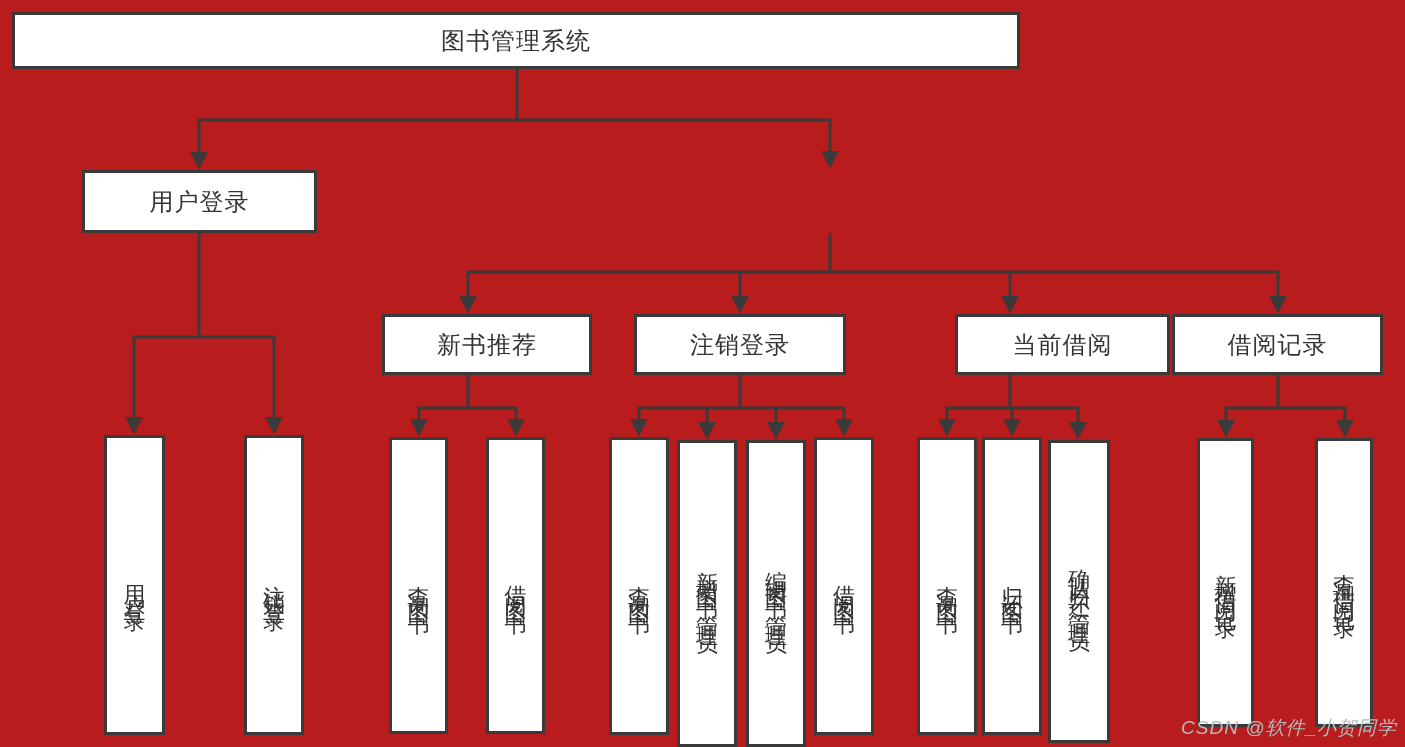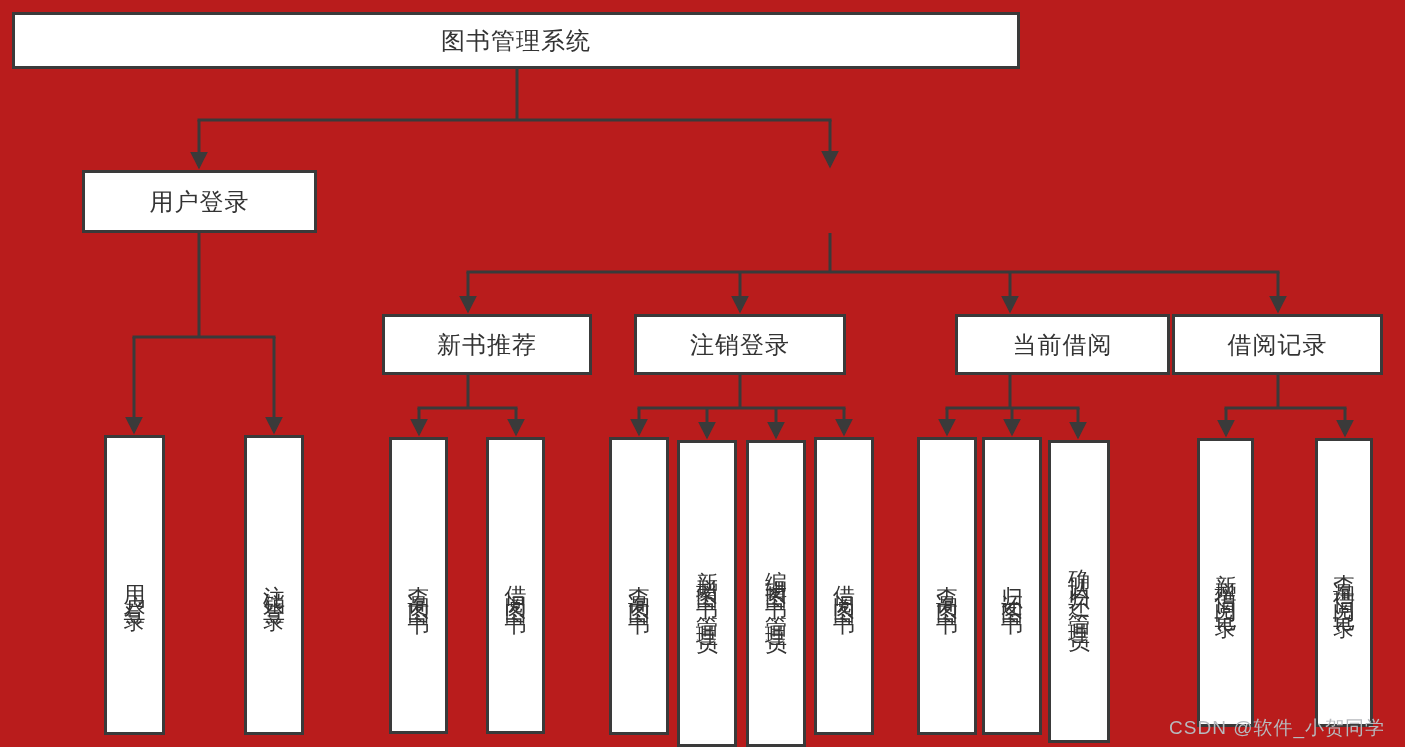--- a/index.html
+++ b/index.html
@@ -62,26 +62,27 @@
   .l-bb-edit    {left:746px; top:440px; width:60px; height:307px;}
   .l-bb-borrow  {left:814px; top:437px; width:60px; height:298px;}
   .l-cb-query   {left:917px; top:437px; width:60px; height:298px;}
   .l-cb-return  {left:982px; top:437px; width:60px; height:298px;}
   .l-cb-confirm {left:1048px;top:440px; width:62px; height:303px;}
   .l-br-add     {left:1197px;top:438px; width:57px; height:289px;}
   .l-br-query   {left:1315px;top:438px; width:58px; height:289px;}
 
   #watermark{
     position:absolute;
-    right:20px;
+    right:8px;
     bottom:6px;
     font-size:19px;
     color:var(--wm);
     letter-spacing:1px;
     z-index:3;
+    font-style:italic;
   }
   svg line, svg path{
     stroke:var(--line);
     stroke-width:3;
     fill:none;
   }
   svg .arrowhead{fill:var(--line);stroke:none;}
 </style>
 </head>
 <body>

